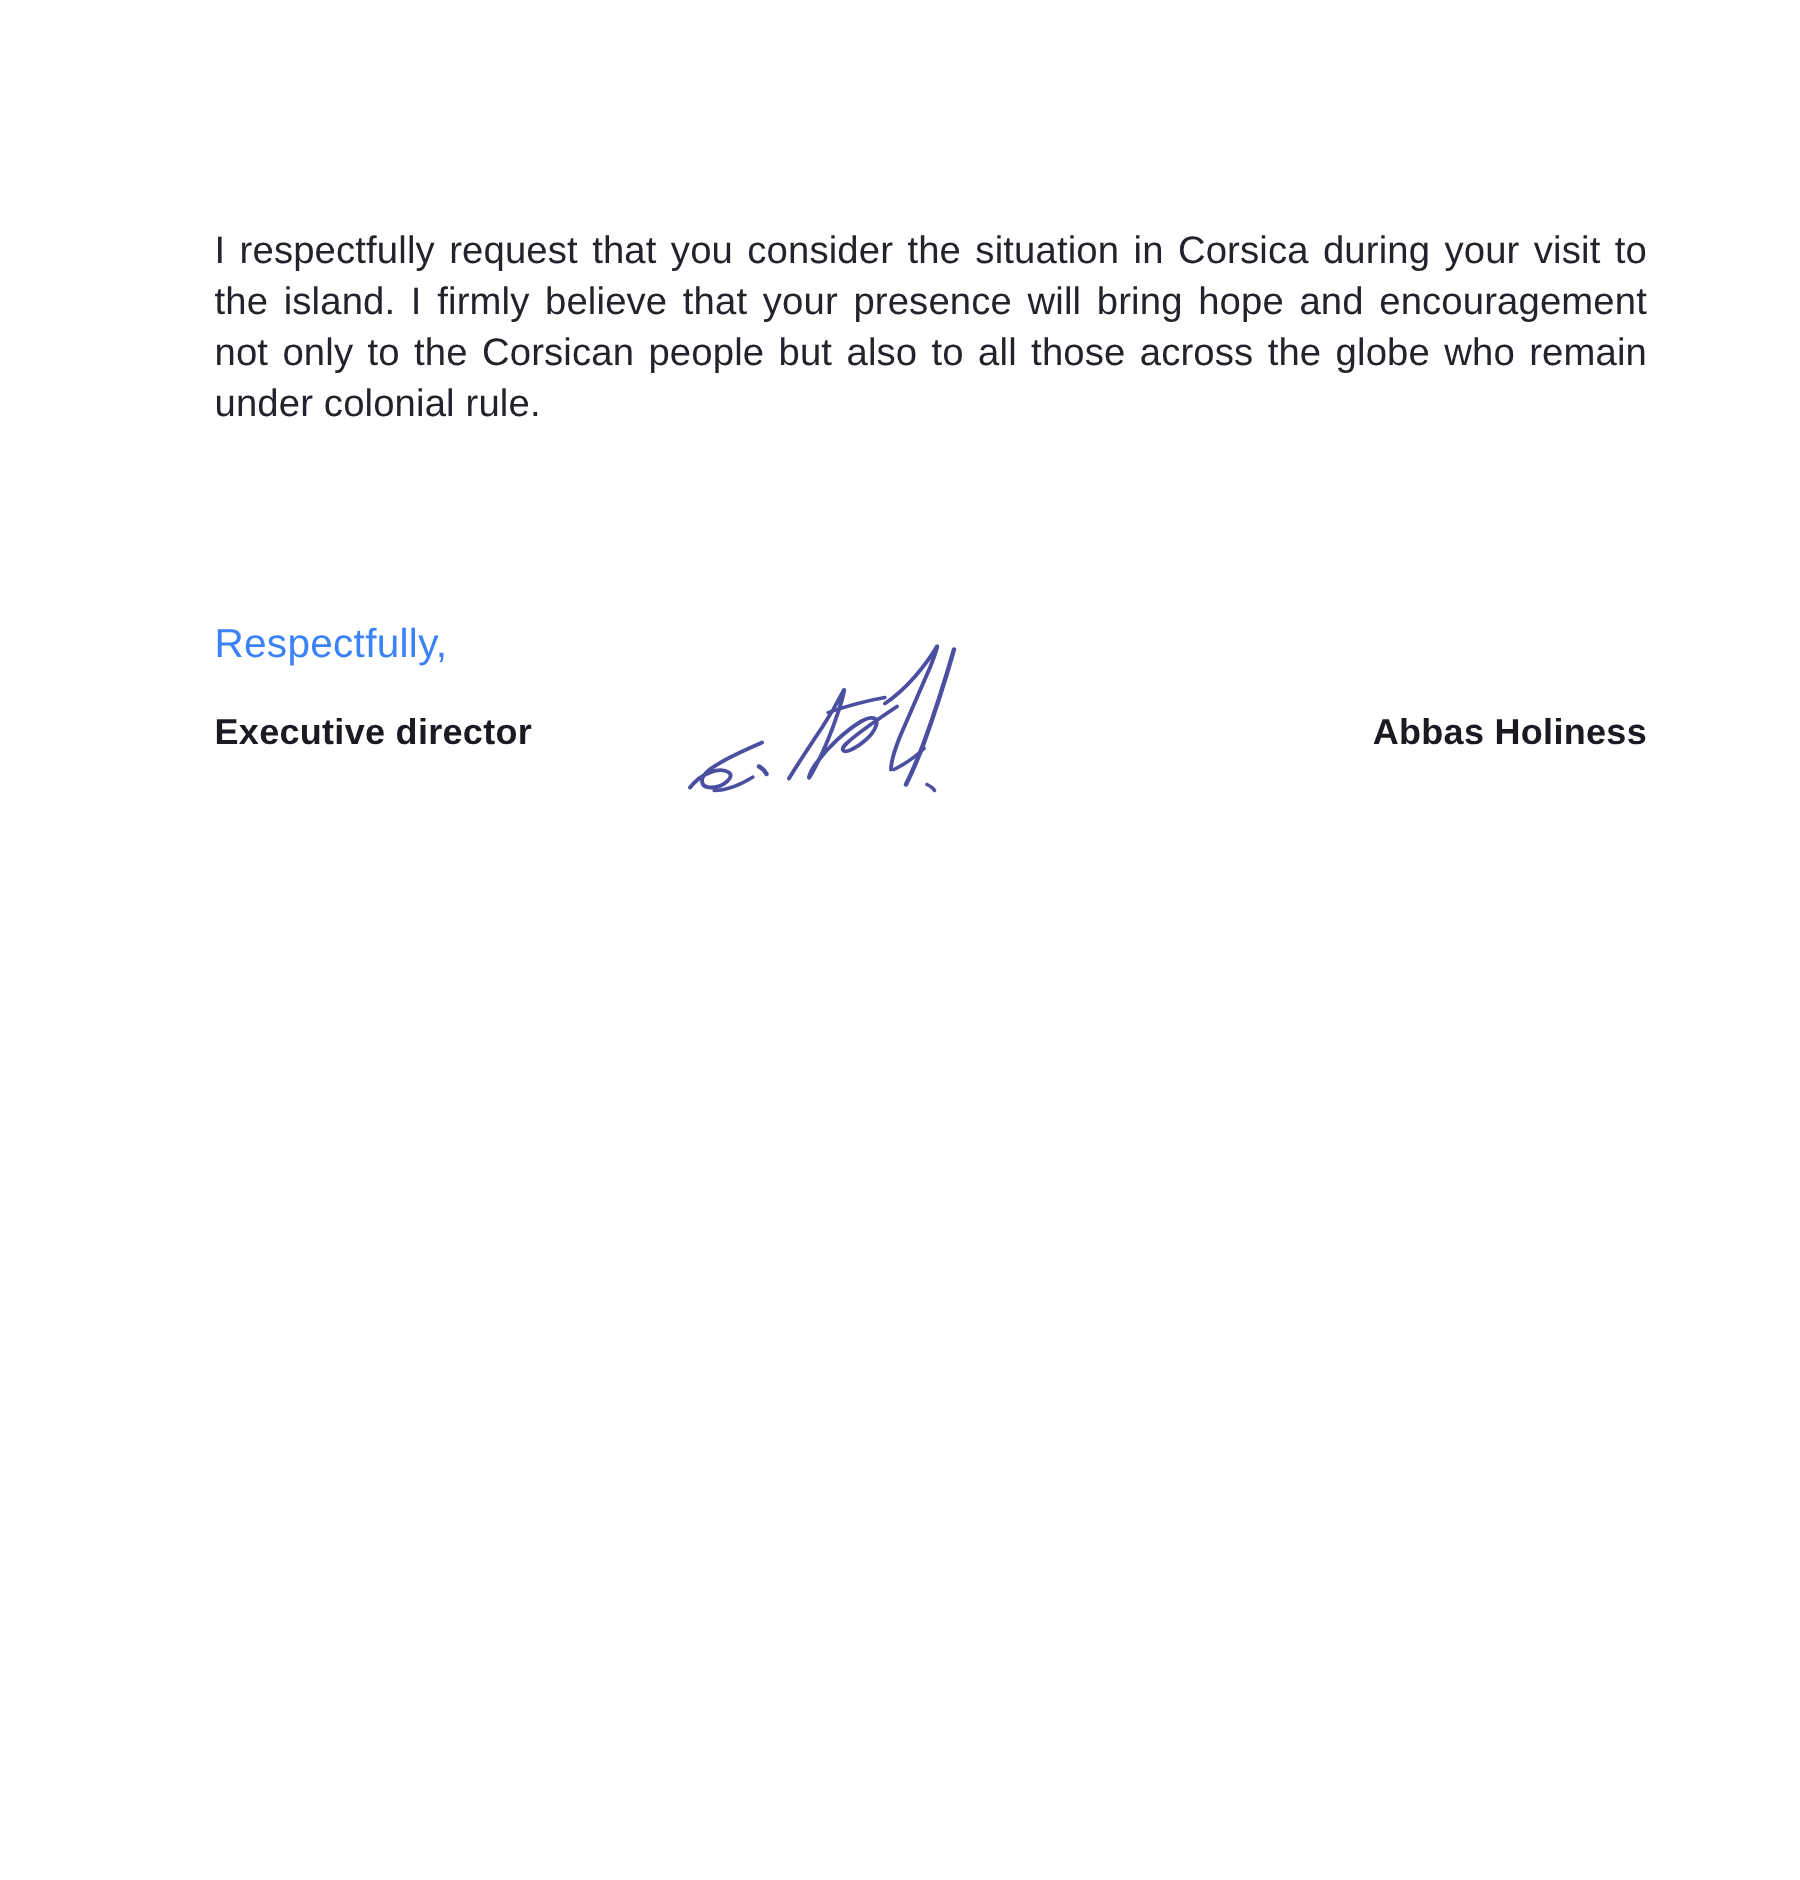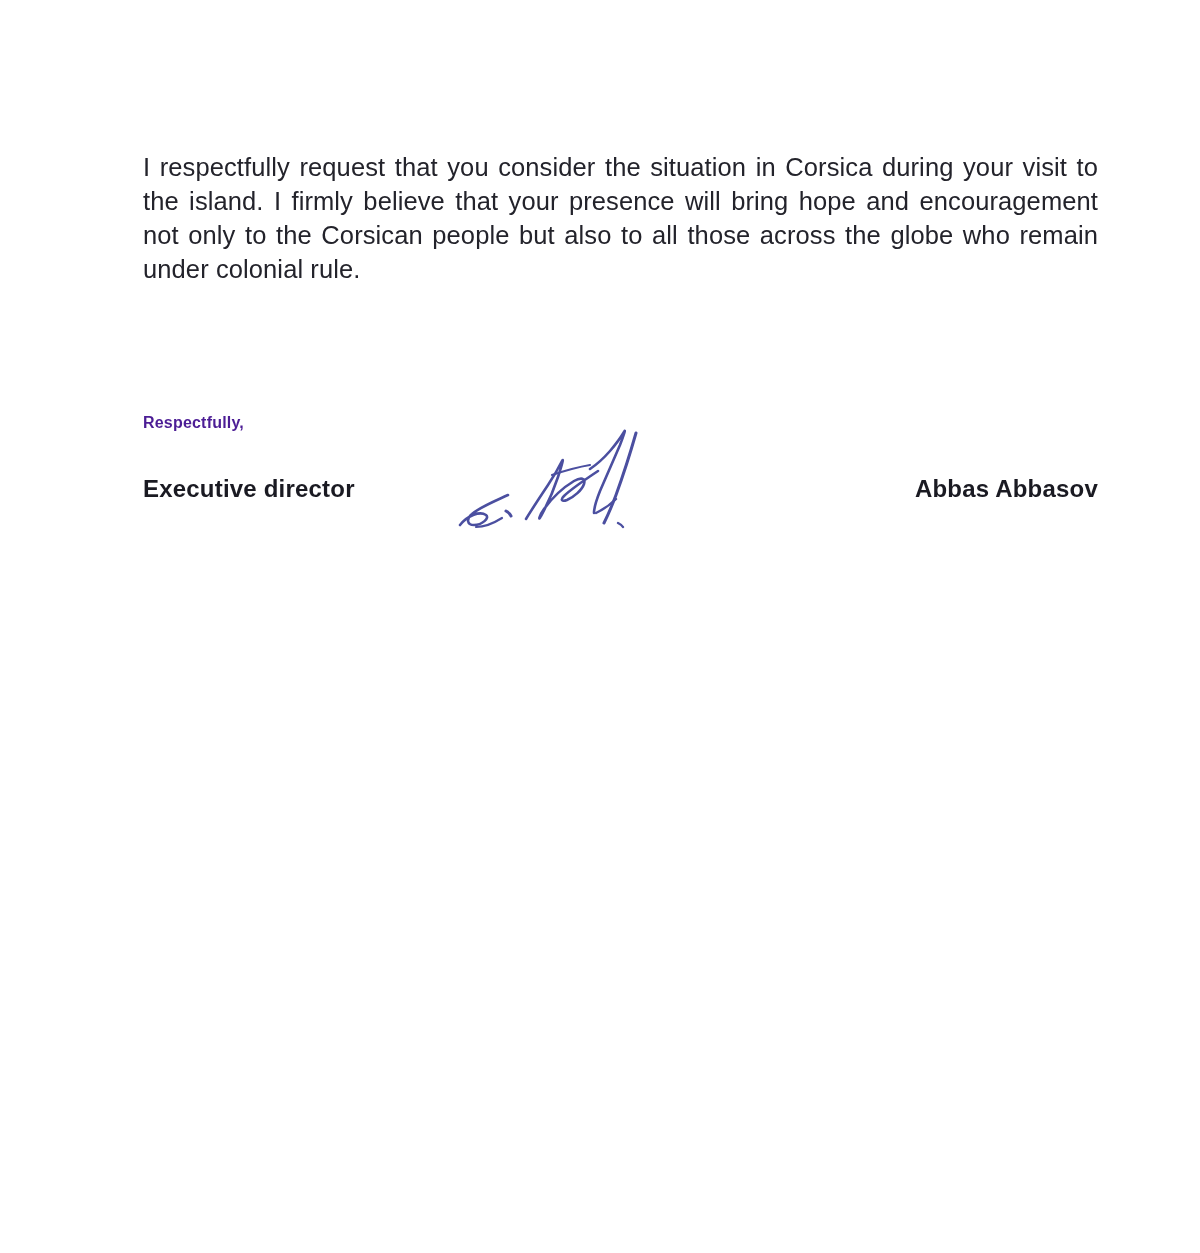--- a/index.html
+++ b/index.html
@@ -42,23 +42,23 @@
     margin: 0 0 36px 0;
   }
   .para:last-of-type {
     margin-bottom: 0;
   }
 
   .closing {
     position: absolute;
     left: 143px;
     top: 414px;
-    font-size: 16px;
-    font-weight: bold;
-    color: #4c1d95;
+    font-size: 27px;
+    font-weight: normal;
+    color: #3b82f6;
     letter-spacing: 0.2px;
   }
 
   .sig-row {
     position: absolute;
     left: 143px;
     top: 475px;
     width: 955px;
     height: 40px;
   }
@@ -100,21 +100,21 @@
 <div class="page">
 
   <div class="letter-body">
     <p class="para">I respectfully request that you consider the situation in Corsica during your visit to the island. I firmly believe that your presence will bring hope and encouragement not only to the Corsican people but also to all those across the globe who remain under colonial rule.</p>
   </div>
 
   <div class="closing">Respectfully,</div>
 
   <div class="sig-row">
     <div class="sig-title">Executive director</div>
-    <div class="sig-name">Abbas Abbasov</div>
+    <div class="sig-name">Abbas Holiness</div>
   </div>
 
   <svg class="signature-mark" viewBox="0 0 270 150">
     <g fill="none" stroke="#4b4fa0" stroke-linecap="round" stroke-linejoin="round">
       <path d="M20 110 C28 100, 40 96, 46 100 C50 103, 42 110, 34 110 C27 110, 26 104, 32 99 C40 92, 55 86, 68 80" stroke-width="2.6"></path>
       <path d="M36 112 C44 112, 54 108, 62 103" stroke-width="2.2"></path>
       <path d="M66 96 C68 97, 70 99, 71 101" stroke-width="3"></path>
       <path d="M86 104 C92 94, 100 82, 108 70 C114 61, 119 52, 122 46 C124 42, 122 50, 118 62 C113 77, 106 92, 101 101 C98 107, 99 101, 104 94 C112 83, 124 72, 134 66 C141 62, 146 63, 144 69 C142 75, 134 82, 127 85 C122 87, 120 85, 124 81 C131 74, 146 64, 158 56" stroke-width="2.6"></path>
       <path d="M112 60 C124 56, 138 52, 150 50" stroke-width="2.2"></path>
       <path d="M150 54 C156 50, 163 44, 170 36 C176 29, 181 22, 184 17 C186 13, 184 20, 180 30 C174 44, 166 62, 160 76 C156 86, 154 94, 154 98" stroke-width="2.6"></path>

